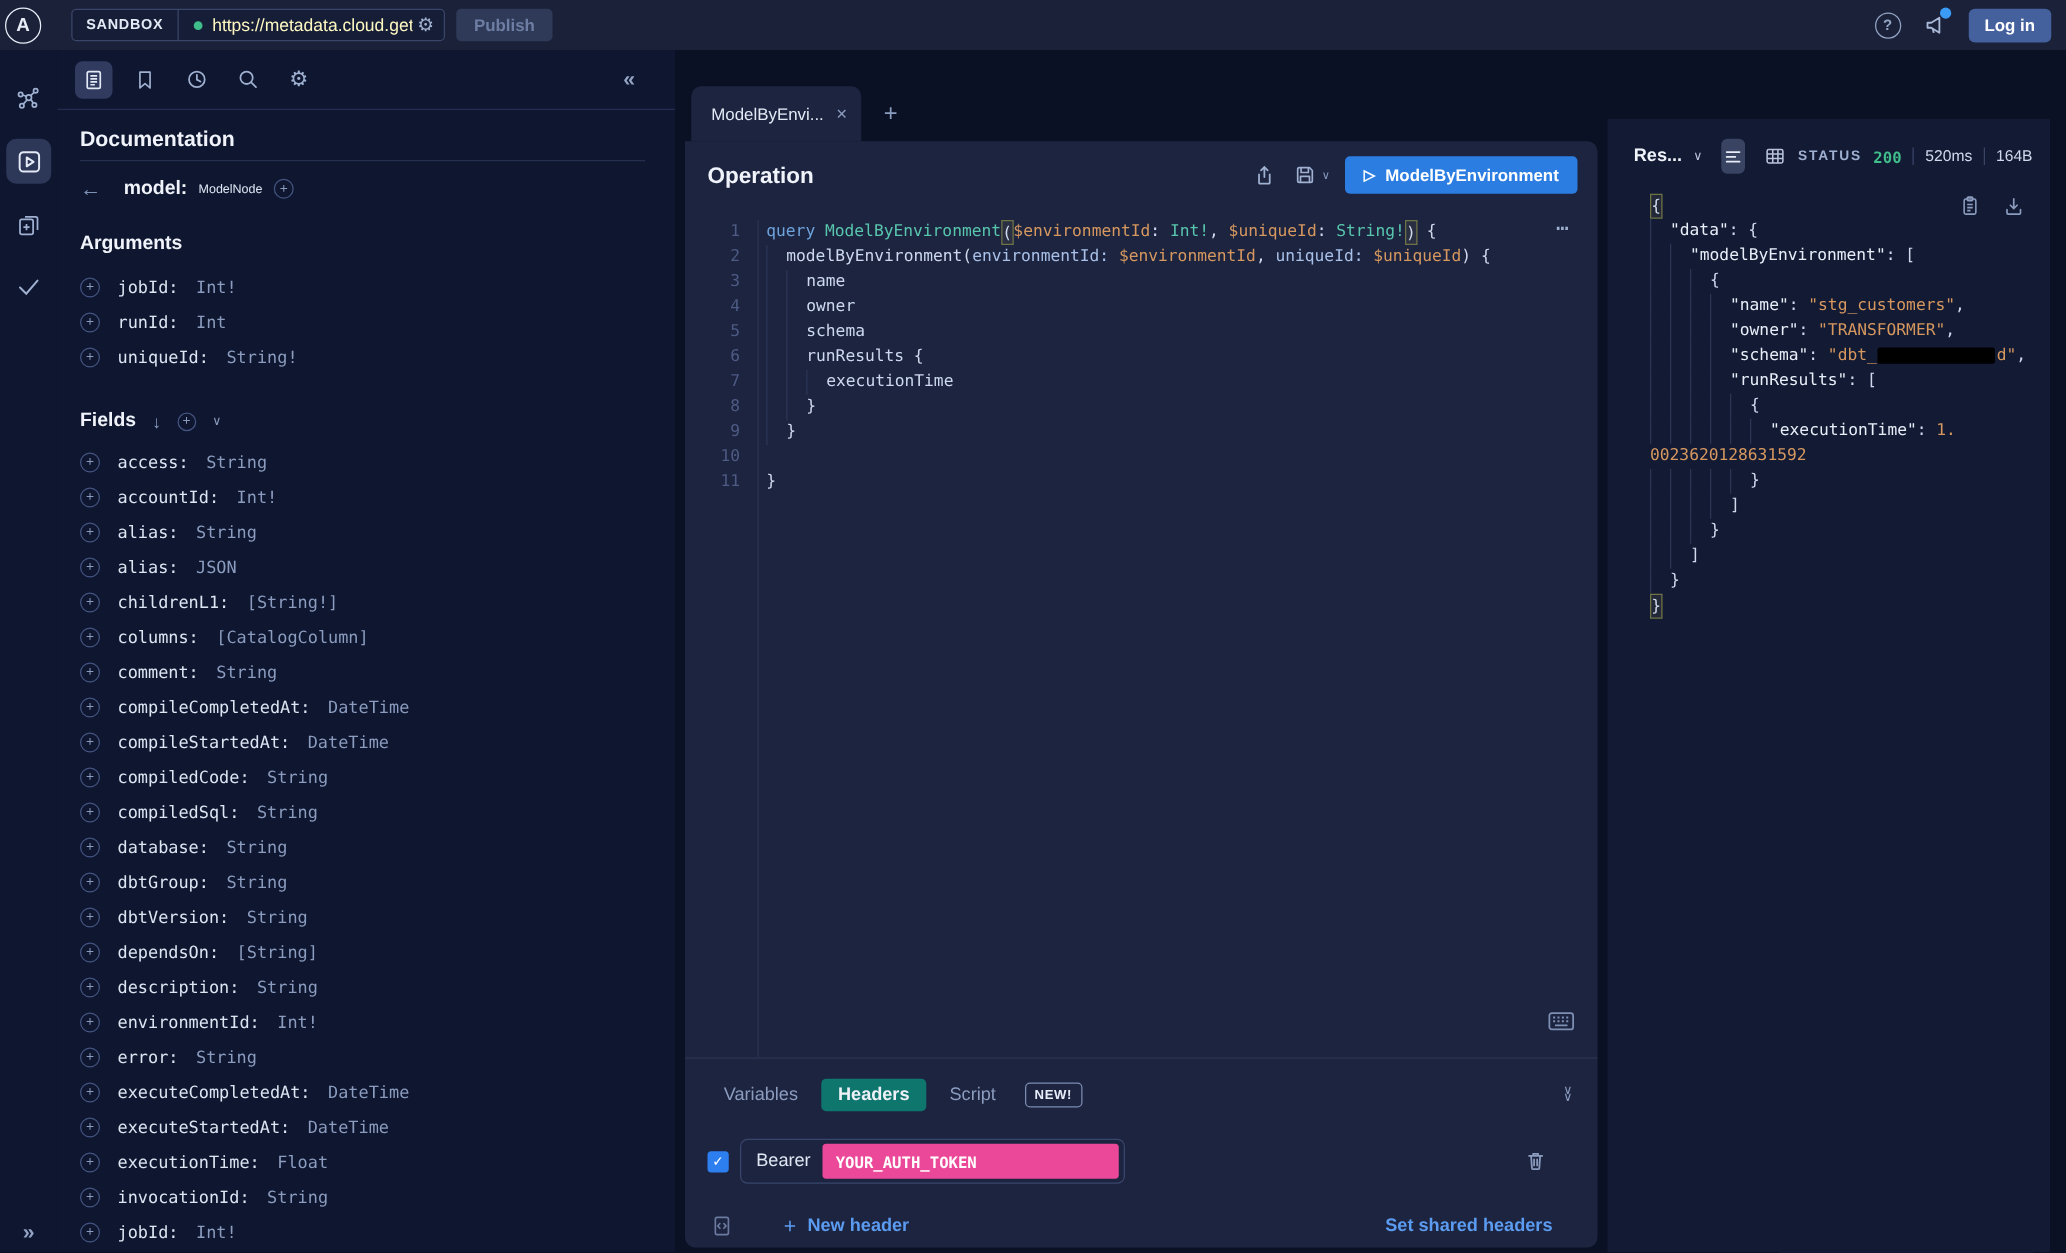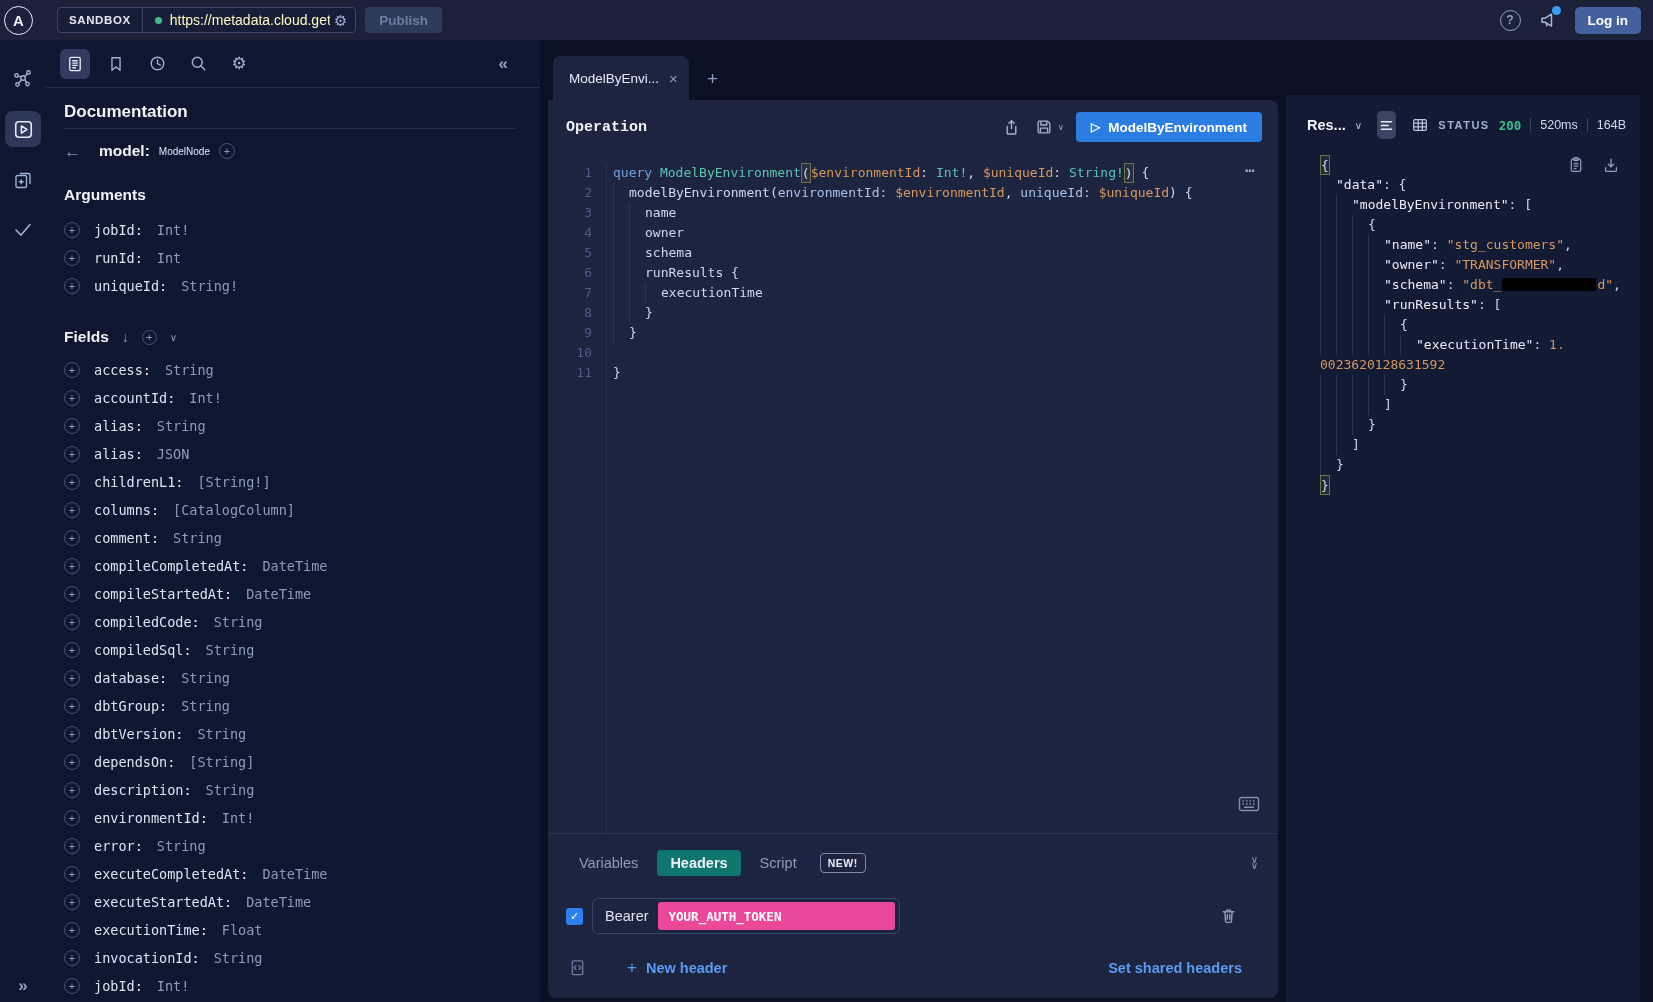--- a/index.html
+++ b/index.html
@@ -59,30 +59,30 @@
     font-family:"DejaVu Sans Mono", monospace; font-size:13.5px; }
   .cplus { width:16px; height:16px; min-width:16px; border:1px solid #445480; border-radius:50%;
     color:#8b9cbe; font-size:11px; display:flex; align-items:center; justify-content:center;
     font-family:"Liberation Sans", sans-serif; }
   .cplus.sm { width:15px; height:15px; min-width:15px; }
   .dname { color:#dce5f2; }
   .dtype { color:#8b9cbe; }
 
   
   .center { position:absolute; left:548px; top:40px; bottom:0; width:730px; display:flex; flex-direction:column; }
-  .tabbar { height:60px; display:flex; align-items:flex-end; padding-left:5px; }
+  .tabbar { height:73px; display:flex; align-items:flex-end; padding-left:5px; }
   .tab { height:44px; width:136px; background:#1d2440; border-radius:8px 8px 0 0;
     display:flex; align-items:center; padding:0 12px 0 16px; gap:10px; }
   .tab-title { font-size:13.5px; color:#e3eaf5; flex:1; white-space:nowrap; }
   .tab-close { color:#8b9cbe; font-size:15px; }
   .tab-plus { margin-left:18px; margin-bottom:10px; color:#8b9cbe; font-size:19px; }
   .card { flex:1; background:#1d2440; border-radius:0 8px 8px 8px; margin-bottom:4px;
     display:flex; flex-direction:column; overflow:hidden; }
   .op-header { height:54px; display:flex; align-items:center; padding:0 16px 0 18px; }
-  .op-title { font-size:15px; font-weight:bold; color:#f0f4fa;font-family:Liberation Mono, monospace; }
+  .op-title { font-size:18px; font-weight:bold; color:#f0f4fa; }
   .op-icons { margin-left:auto; display:flex; align-items:center; gap:14px; color:#9fb0d0; }
   .save-wrap { display:flex; align-items:center; gap:4px; }
   .mini-chev { font-size:9px; color:#8b9cbe; }
   .run-btn { margin-left:12px; height:30px; padding:0 15px; background:#2b7de2; border:none; border-radius:4px;
     color:#fff; font-weight:bold; font-size:13.5px; font-family:inherit; display:flex; align-items:center; gap:8px; }
   .run-play { font-size:12px; }
 
   .editor { position:relative; height:679px; display:flex; padding-top:9px;
     font-family:"DejaVu Sans Mono", monospace; font-size:13px; }
   .gutter { width:59px; padding-right:14px; text-align:right; color:#4e5b84; border-right:1px solid #2a3452; }

